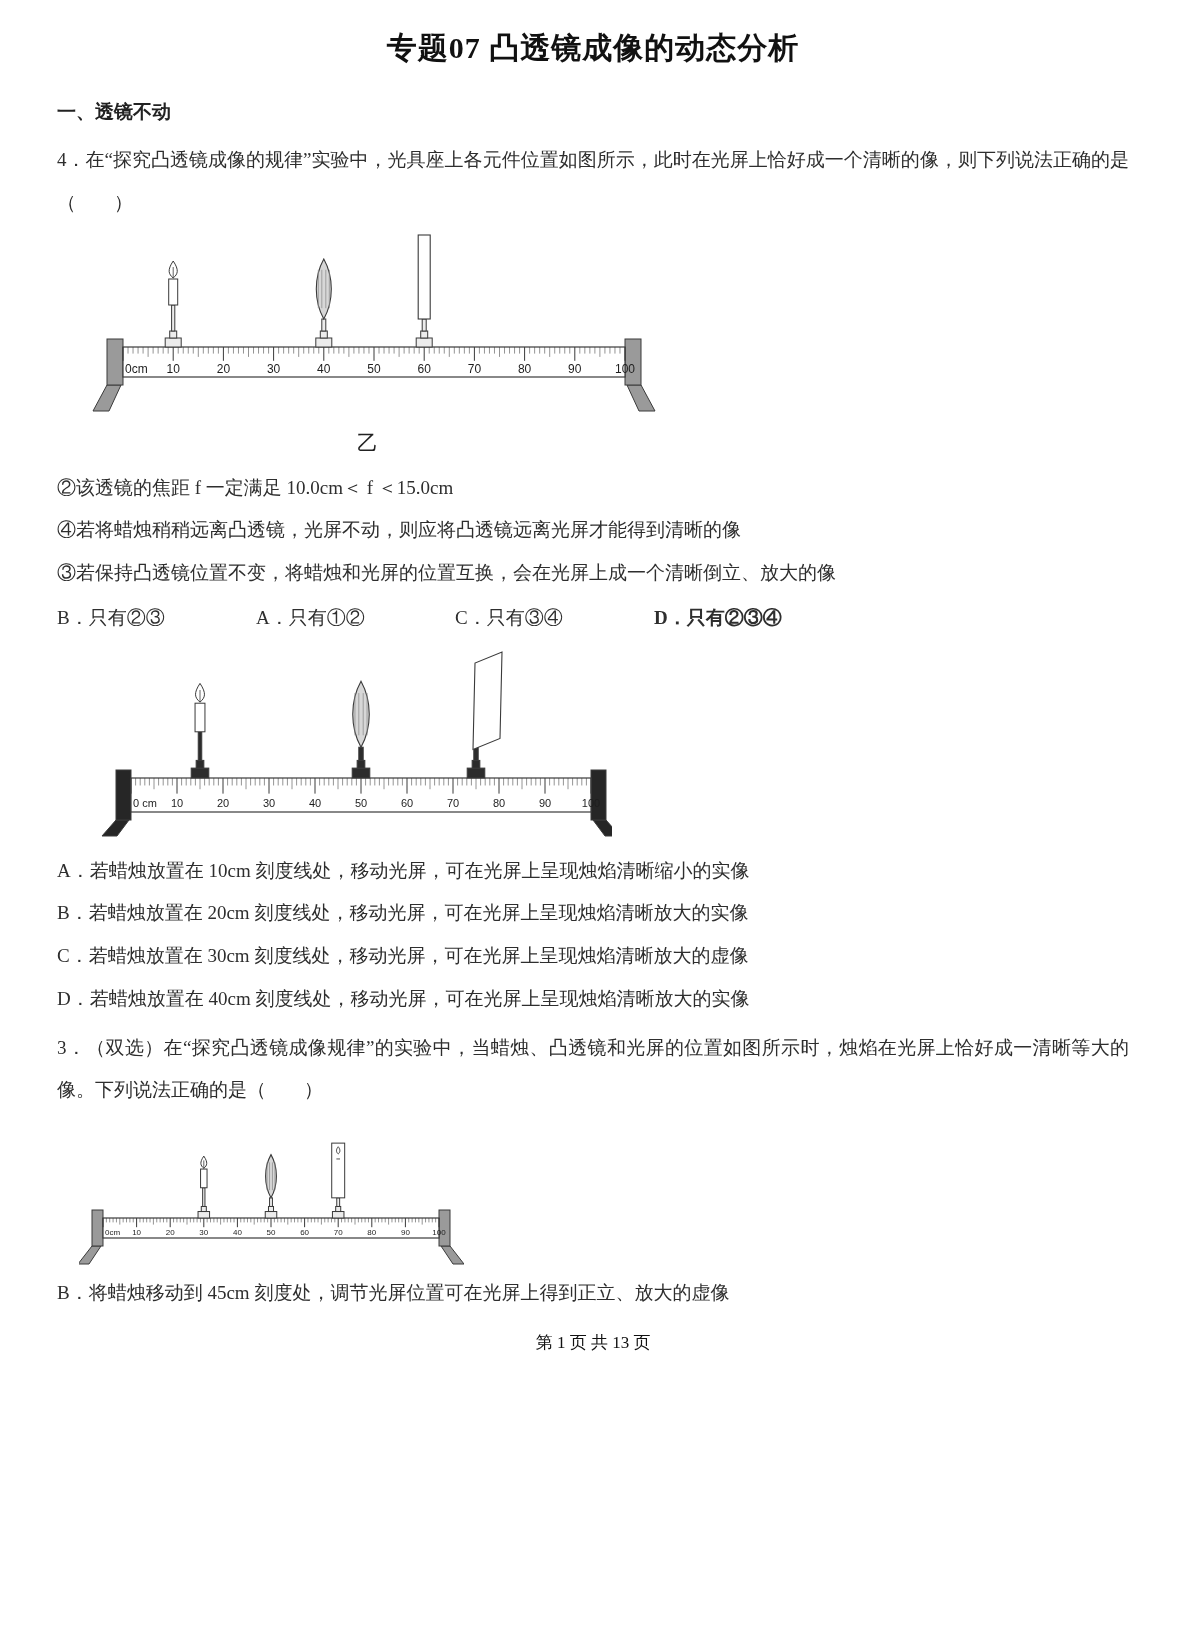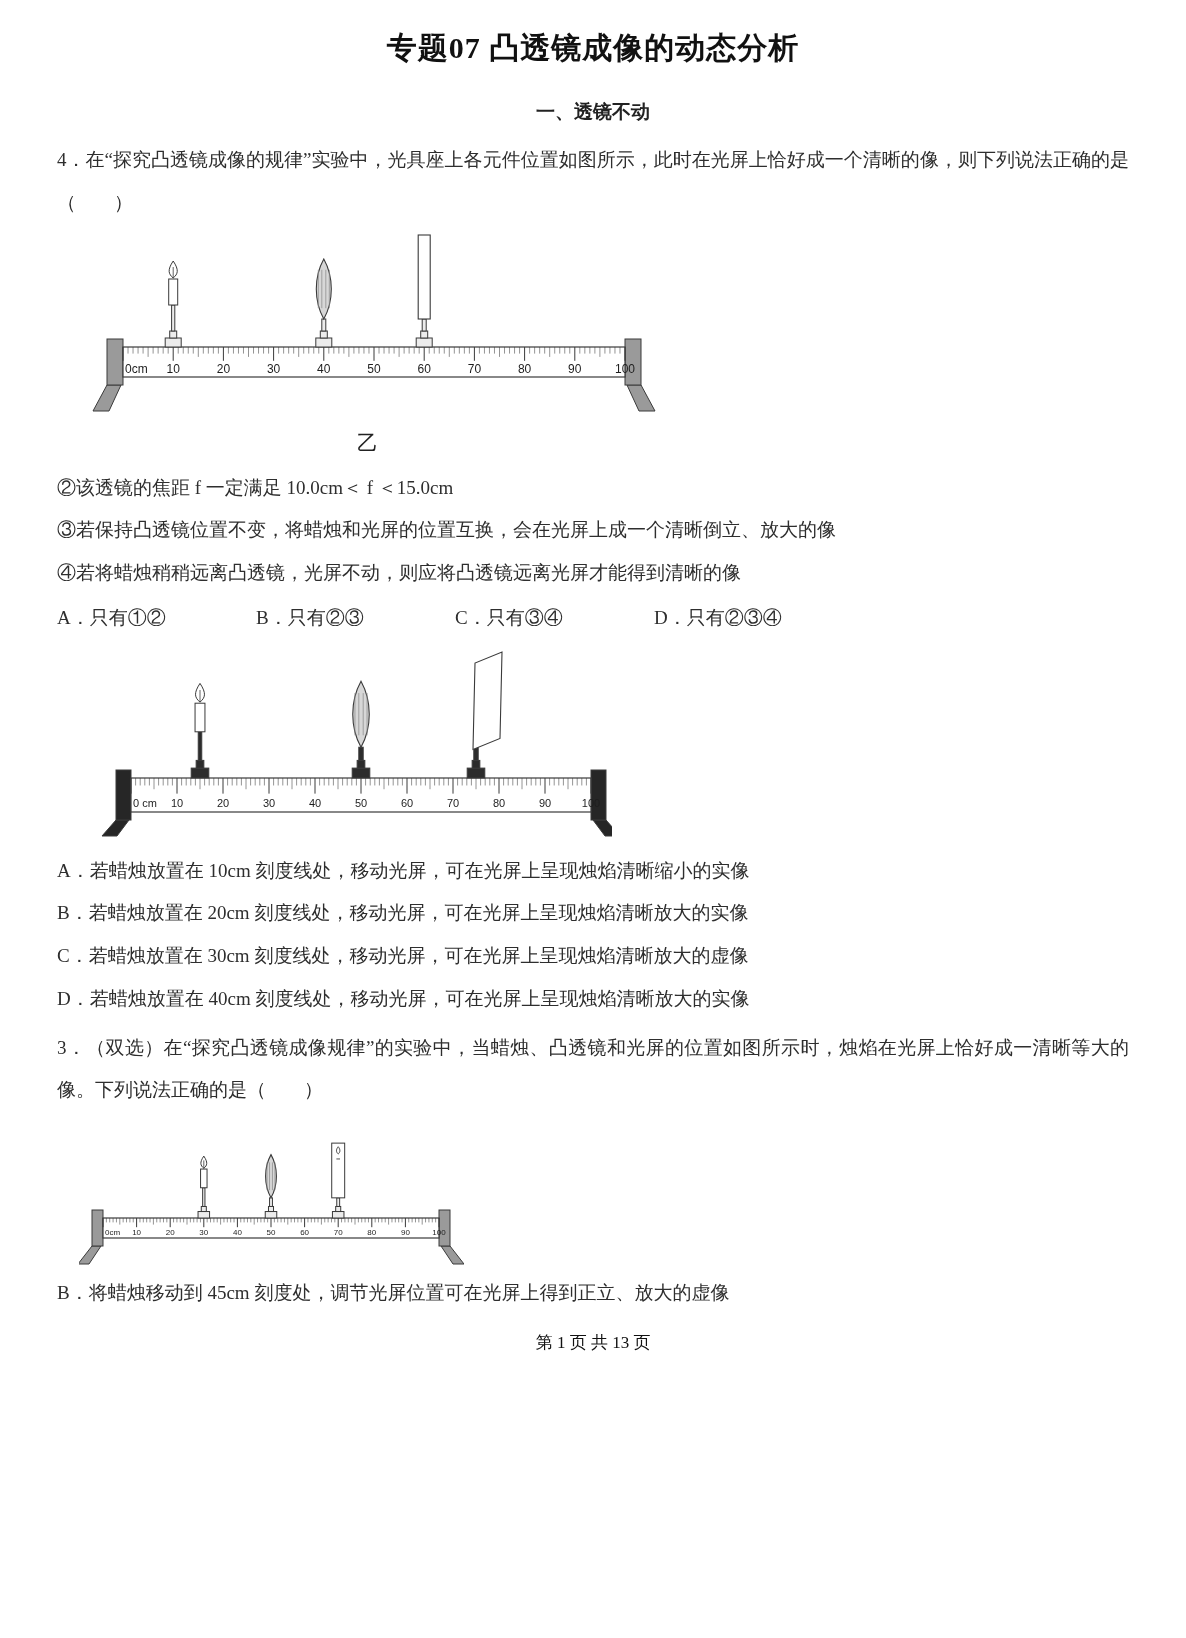--- a/index.html
+++ b/index.html
@@ -18,37 +18,36 @@
     text-align:center;
     color:#111;
     margin:12px 0 30px 0;
     letter-spacing:1px;
   }
   .heading{
     font-size:19px;
     font-weight:bold;
     color:#222;
     margin:6px 0 14px 0;
-    text-align:center;
   }
   .para{
     font-size:19px;
     line-height:2.25;
     text-align:justify;
     margin:0;
   }
   .qblock{margin-top:6px;}
   .opts-inline{
     display:flex;
     font-size:19px;
     line-height:2.25;
     margin:2px 0 4px 0;
   }
   .opts-inline span{width:199px;}
-  .opts-inline span:last-child{width:auto;}
+  .opts-inline span:last-child{width:auto;font-weight:bold;}
   .figure{margin:8px 0 2px 0;}
   .fig1{margin-left:18px;width:585px;}
   .fig2{margin-left:40px;width:515px;text-decoration:underline;}
   .fig3{margin-left:22px;width:385px;}
   .figure svg{display:block;}
   .figure svg text{font-family:"Liberation Sans","DejaVu Sans",sans-serif;}
   .caption{
     font-size:21px;
     color:#222;
     text-align:center;
@@ -209,26 +208,26 @@
           <line x1="254.29999999999998" y1="36.8" x2="254.29999999999998" y2="75.2" stroke="#8f8f8f" stroke-width="0.8"></line>
           <rect x="341.2" y="105" width="16" height="9" fill="#ececec" stroke="#3a3a3a" stroke-width="1"></rect>
           <rect x="345.7" y="98" width="7" height="7" fill="#ececec" stroke="#3a3a3a" stroke-width="1"></rect>
           <rect x="347.2" y="86" width="4" height="12" fill="#ececec" stroke="#3a3a3a" stroke-width="1"></rect>
           <rect x="343.2" y="2" width="12" height="84" fill="#fff" stroke="#3a3a3a" stroke-width="1.1"></rect>
         </svg>
       <div class="caption">乙</div>
     </div>
 
     <p class="para">②该透镜的焦距 f 一定满足 10.0cm＜ f ＜15.0cm</p>
+    <p class="para">④若将蜡烛稍稍远离凸透镜，光屏不动，则应将凸透镜远离光屏才能得到清晰的像</p>
     <p class="para">③若保持凸透镜位置不变，将蜡烛和光屏的位置互换，会在光屏上成一个清晰倒立、放大的像</p>
-    <p class="para">④若将蜡烛稍稍远离凸透镜，光屏不动，则应将凸透镜远离光屏才能得到清晰的像</p>
 
     <div class="opts-inline">
+      <span>B．只有②③</span>
       <span>A．只有①②</span>
-      <span>B．只有②③</span>
       <span>C．只有③④</span>
       <span>D．只有②③④</span>
     </div>
   </div>
 
   <div class="qblock">
 
     <div class="figure fig2">
       <svg width="515" height="200" viewBox="0 0 515 200">
           <polygon points="19,172 32,172 20,188 5,188" fill="#262626" stroke="#3a3a3a" stroke-width="1"></polygon>

